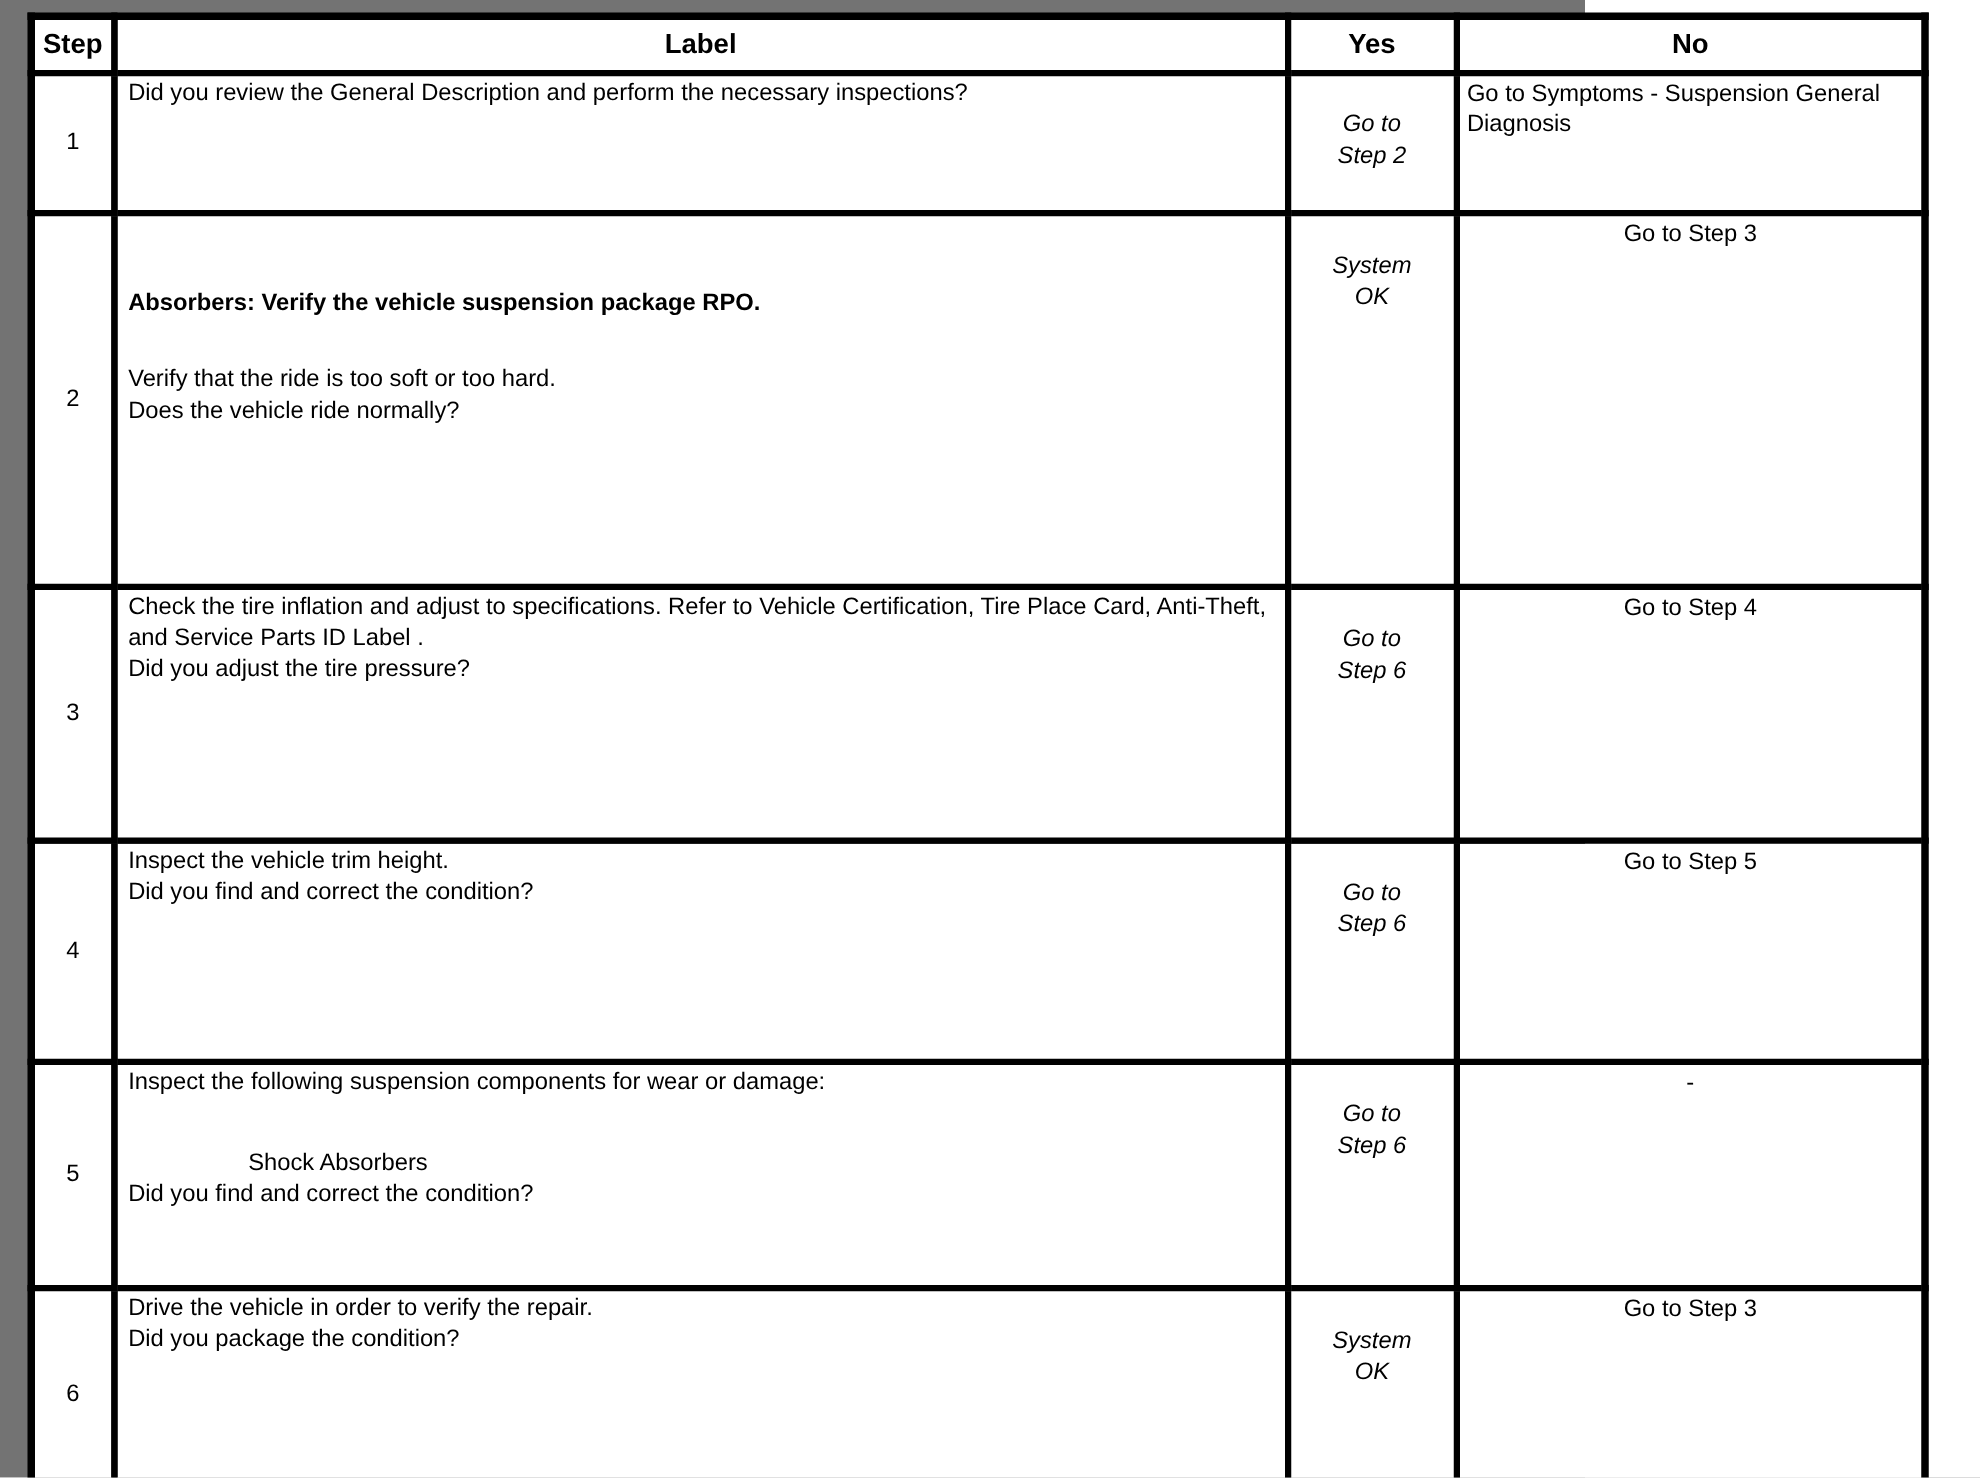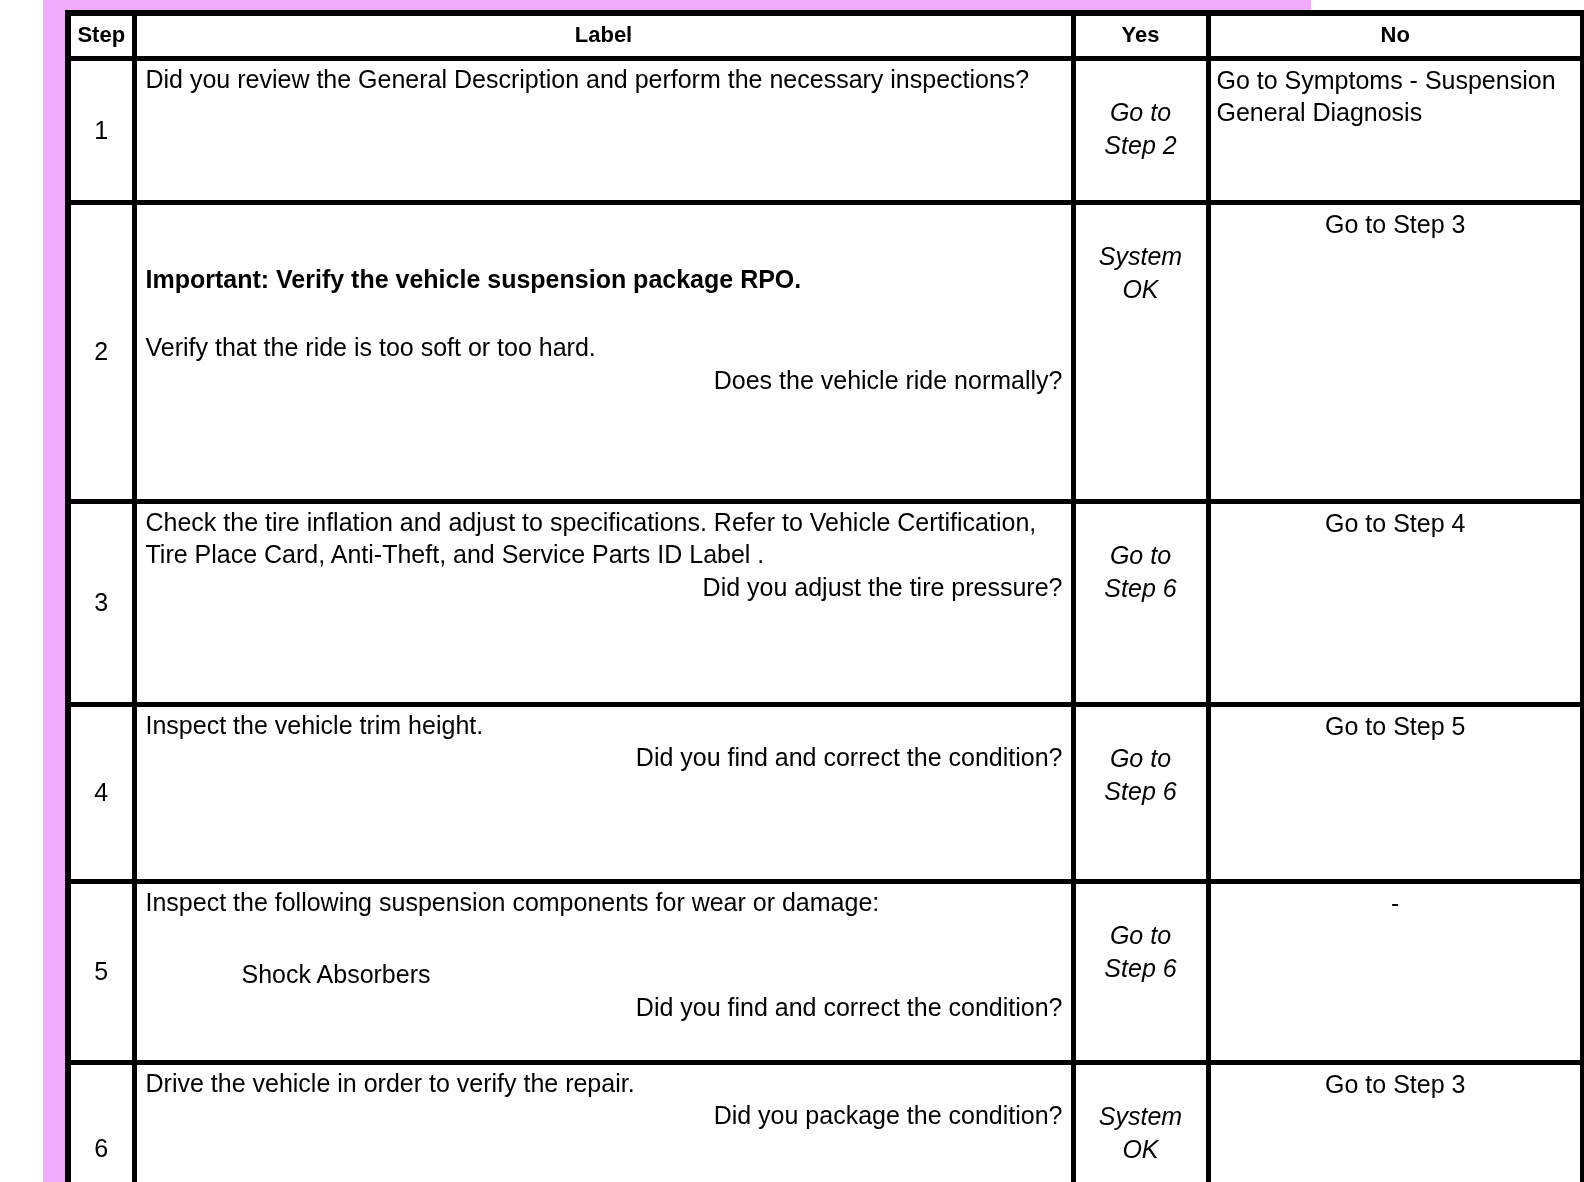--- a/index.html
+++ b/index.html
@@ -5,36 +5,35 @@
   html, body {
     margin: 0;
     padding: 0;
     background: #ffffff;
     font-family: "Liberation Sans", "DejaVu Sans", sans-serif;
     color: #000000;
   }
   .page {
     width: 1268px;
     height: 1182px;
-    background: #f0abfc;
+    background: #737373;
     position: relative;
-    margin-left: 43px;
   }
   table.diag {
     border-collapse: collapse;
     table-layout: fixed;
     position: absolute;
     left: 22px;
     top: 10px;
     width: 1515px;
     border: 6px solid #000;
   }
   td, th {
     border: 5px solid #000;
-    font-size: 25px;
+    font-size: 19px;
     line-height: 1.3;
     vertical-align: top;
     overflow: hidden;
     background: #fff;
   }
   th {
     font-size: 22px;
     font-weight: bold;
     text-align: center;
     vertical-align: middle;
@@ -52,21 +51,20 @@
     display: flex;
     flex-direction: column;
     height: 100%;
     box-sizing: border-box;
   }
   td.action p {
     margin: 0;
   }
   p.q {
     margin-top: auto !important;
-    text-align: right;
   }
   p.important {
     font-weight: bold;
     margin-top: 56px !important;
   }
   p.sp-mid {
     margin-top: 36px !important;
   }
   p.indent {
     margin-left: 96px !important;
@@ -137,21 +135,21 @@
         <div class="cellflex">
               <span>Go to Symptoms - Suspension General Diagnosis</span>
             </div>
       </td>
     </tr>
 
     <tr style="height:299px;">
       <td class="step">2</td>
       <td class="action">
         <div class="cellflex">
-          <p class="important">Important: Verify the vehicle suspension package RPO.</p>
+          <p class="important">Absorbers: Verify the vehicle suspension package RPO.</p>
           <p class="sp-mid">Verify that the ride is too soft or too hard.</p>
           <p class="q">Does the vehicle ride normally?</p>
         </div>
       </td>
       <td class="yes">
         <div class="cellflex"><span>System
 OK</span></div>
       </td>
       <td class="no">
         <div class="cellflex">

